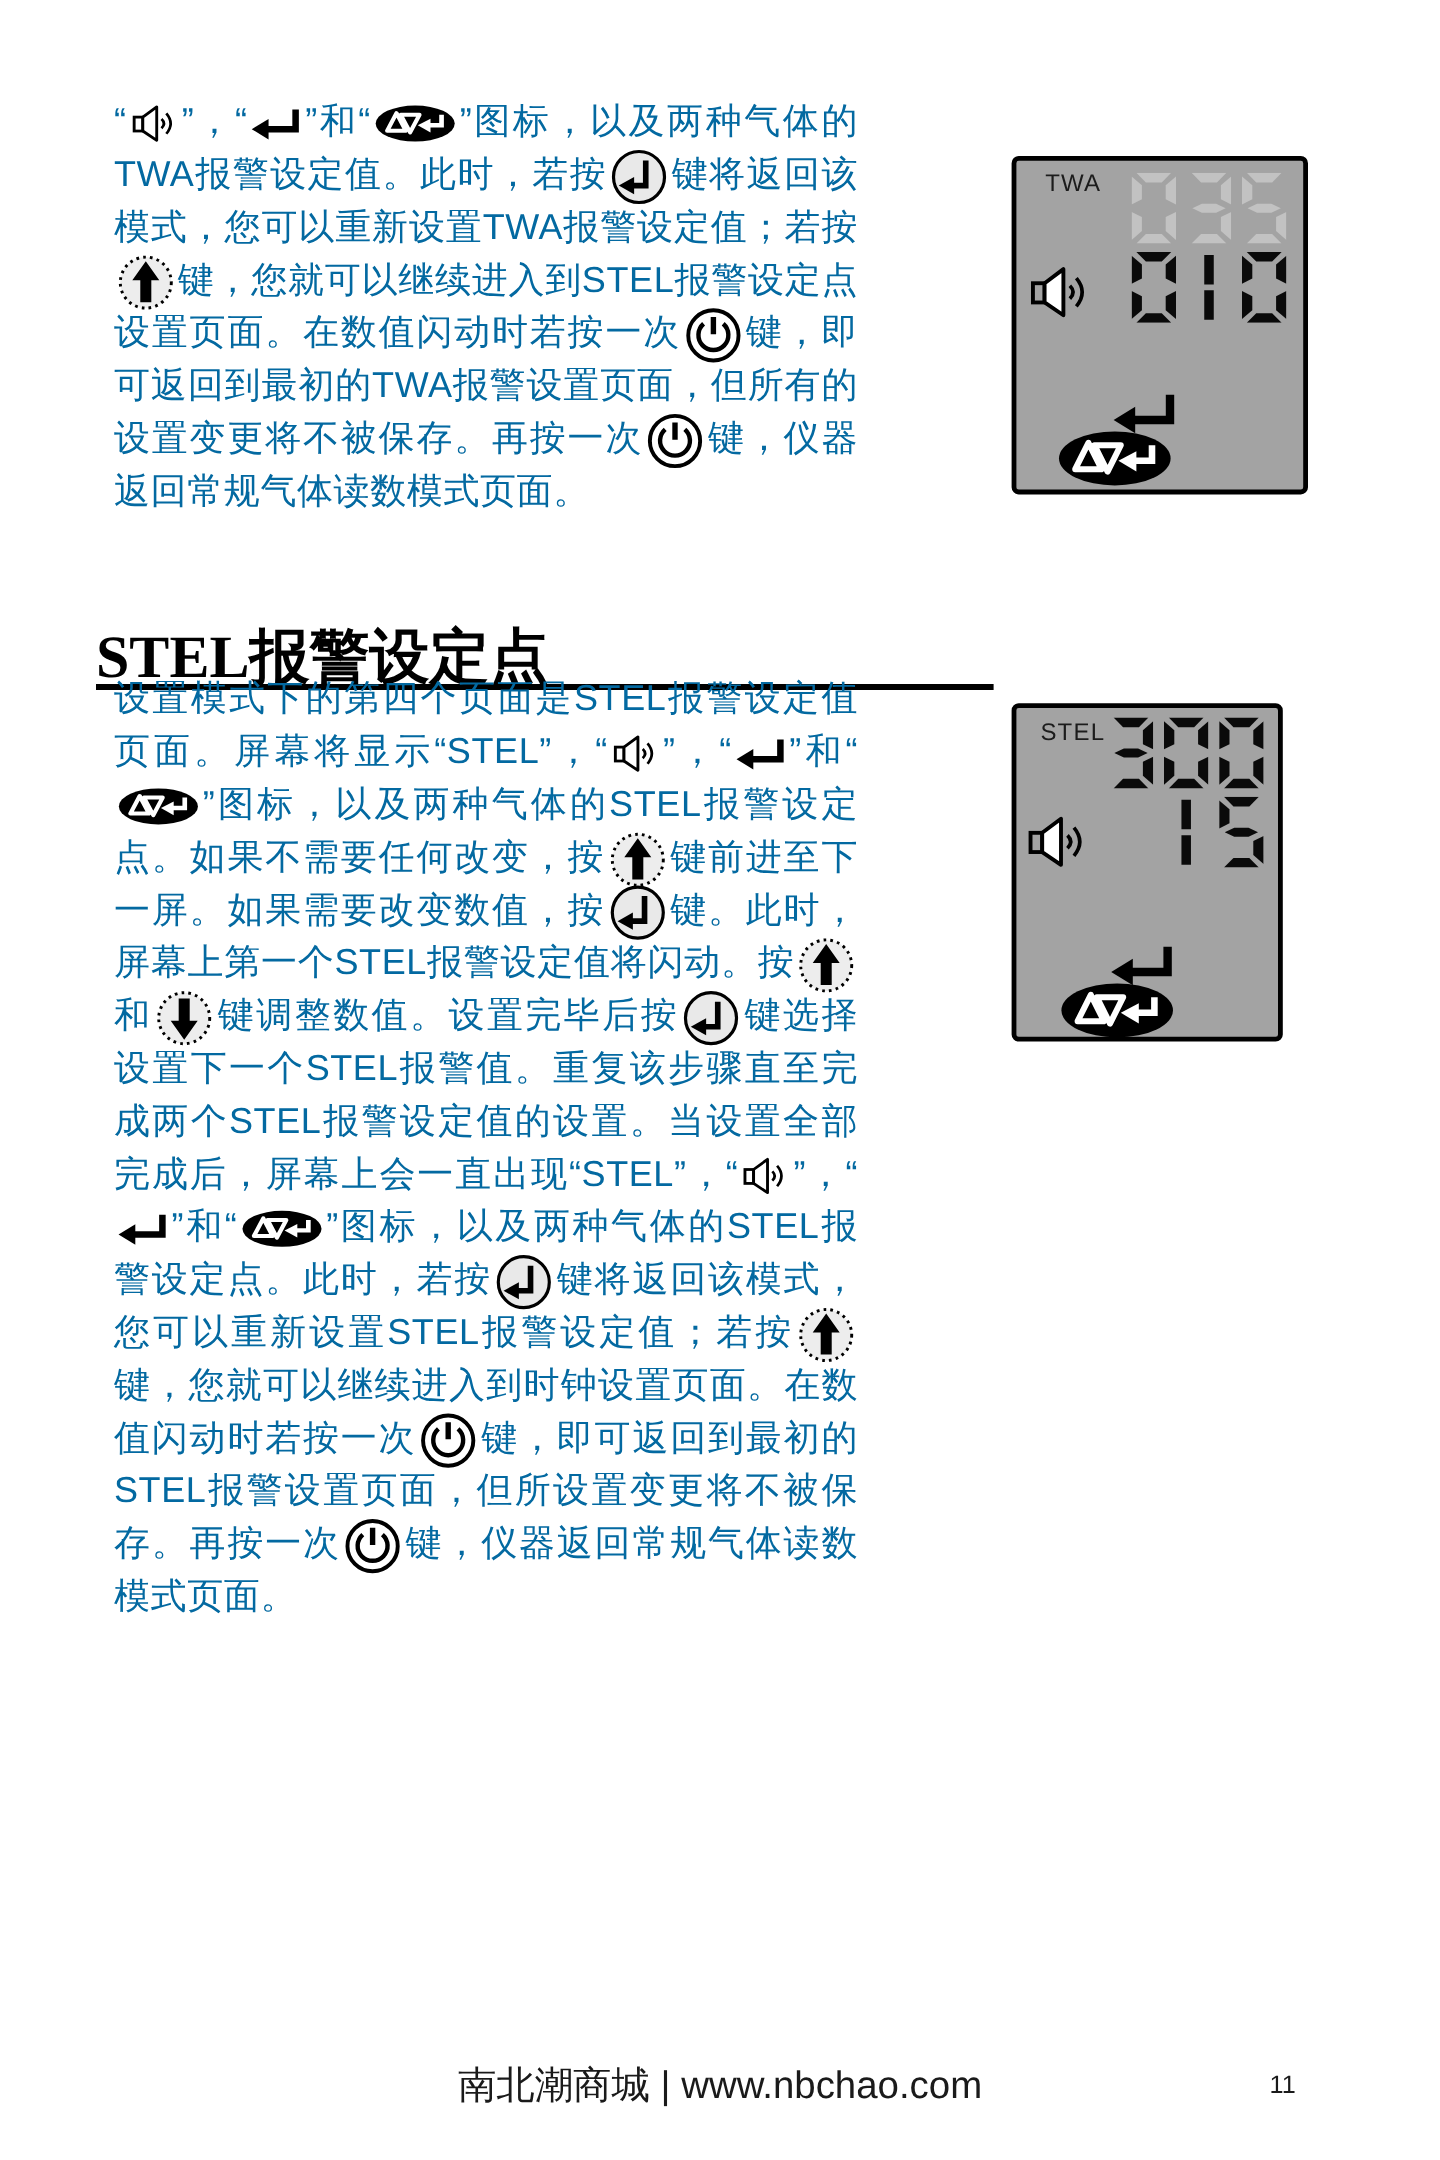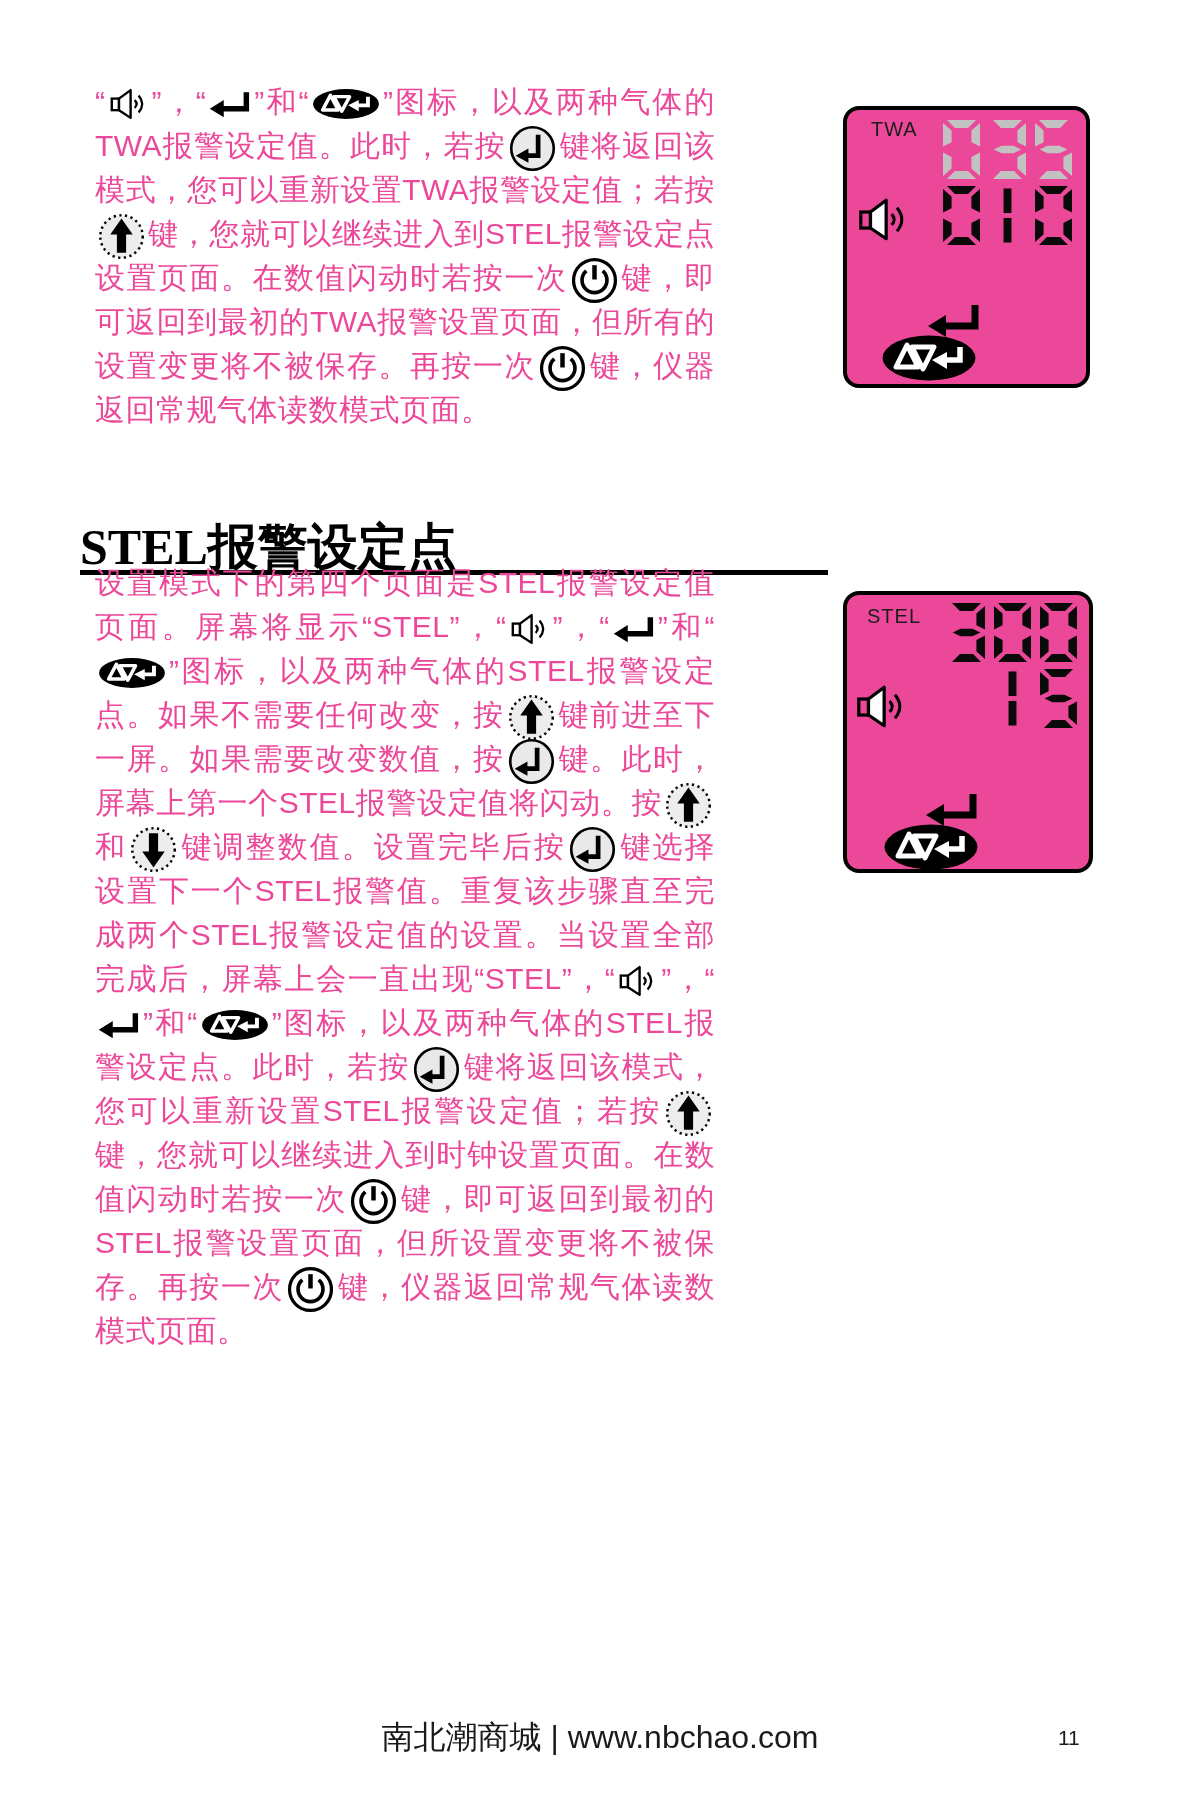--- a/index.html
+++ b/index.html
@@ -1,37 +1,37 @@
 <!DOCTYPE html>
 <html><head>
 <meta charset="utf-8">
 <style>
   html,body{margin:0;padding:0;background:#ffffff;}
   #page{position:relative;width:1200px;height:1800px;background:#fff;overflow:hidden;
         font-family:"Liberation Sans","DejaVu Sans",sans-serif;color:#111;}
 
   .body-text{position:absolute;font-size:30px;line-height:44px;text-align:justify;
-             color:#ec4899;letter-spacing:0.5px;}
+             color:#0369a1;letter-spacing:0.5px;}
 
   
   .ic{display:inline-block;vertical-align:middle;margin:-12px 3px;line-height:0;}
   .ic svg{display:block;}
   .ic-speaker svg{width:40px;height:34px;}
   .ic-enter-arrow svg{width:42px;height:28px;}
   .ic-alarm-oval svg{width:68px;height:32px;}
   .ic-enter-key svg,.ic-up-key svg,.ic-down-key svg,.ic-power-key svg{width:47px;height:47px;}
 
   
   .heading{position:absolute;left:80px;top:514px;
            font-family:"Liberation Serif","DejaVu Serif",serif;
            font-weight:bold;font-size:50px;color:#000;}
   .heading-rule{position:absolute;left:80px;top:570px;width:748px;height:5px;background:#000;}
 
   
-  .lcd{position:absolute;border:4px solid #000;border-radius:16px;background:#ec4899;box-sizing:border-box;}
+  .lcd{position:absolute;border:4px solid #000;border-radius:6px;background:#a3a3a3;box-sizing:border-box;margin-top:24px;}
   .lcd-label{position:absolute;font-size:20px;letter-spacing:1px;color:#1c1c1c;}
   .seg-row{position:absolute;display:flex;gap:9px;}
   .seg-row svg{display:block;}
   .pos{position:absolute;line-height:0;}
   .lcd .ic{margin:0;}
   .lcd .ic-speaker svg{width:54px;height:47px;}
   .lcd .ic-enter-arrow svg{width:54px;height:36px;}
   .lcd .ic-alarm-oval svg{width:96px;height:48px;}
 
   
@@ -250,21 +250,21 @@
       <path d="M15,13.5 A 12.2,12.2 0 1 0 31,13.5" fill="none" stroke="#000" stroke-width="3.6"></path>
     </svg>
   </span>键，即可返回到最初的STEL报警设置页面，但所设置变更将不被保存。再按一次<span class="ic ic-power-key">
     <svg viewBox="0 0 46 46">
       <circle cx="23" cy="23" r="20.5" fill="#fff" stroke="#000" stroke-width="3.2"></circle>
       <line x1="23" y1="8" x2="23" y2="22" stroke="#000" stroke-width="4.4"></line>
       <path d="M15,13.5 A 12.2,12.2 0 1 0 31,13.5" fill="none" stroke="#000" stroke-width="3.6"></path>
     </svg>
   </span>键，仪器返回常规气体读数模式页面。</p>
 
-  <div class="lcd" style="left:843px;top:591px;width:250px;height:282px">
+  <div class="lcd" style="left:843px;top:562px;width:226px;height:282px">
     <div class="lcd-label" style="left:20px;top:10px">STEL</div>
     <div class="seg-row" style="right:12px;top:8px">
         <svg viewBox="0 0 56 96" width="37" height="59" preserveAspectRatio="none">
           <polygon points="6,0 50,0 38,13 18,13" fill="#0a0a0a"></polygon>
           <polygon points="56,5 56,43 43,36 43,17" fill="#0a0a0a"></polygon>
           <polygon points="7,48 19,42 37,42 49,48 37,54 19,54" fill="#0a0a0a"></polygon>
           <polygon points="56,53 56,91 43,79 43,60" fill="#0a0a0a"></polygon>
           <polygon points="6,96 50,96 38,83 18,83" fill="#0a0a0a"></polygon>
         </svg>
         <svg viewBox="0 0 56 96" width="37" height="59" preserveAspectRatio="none">

